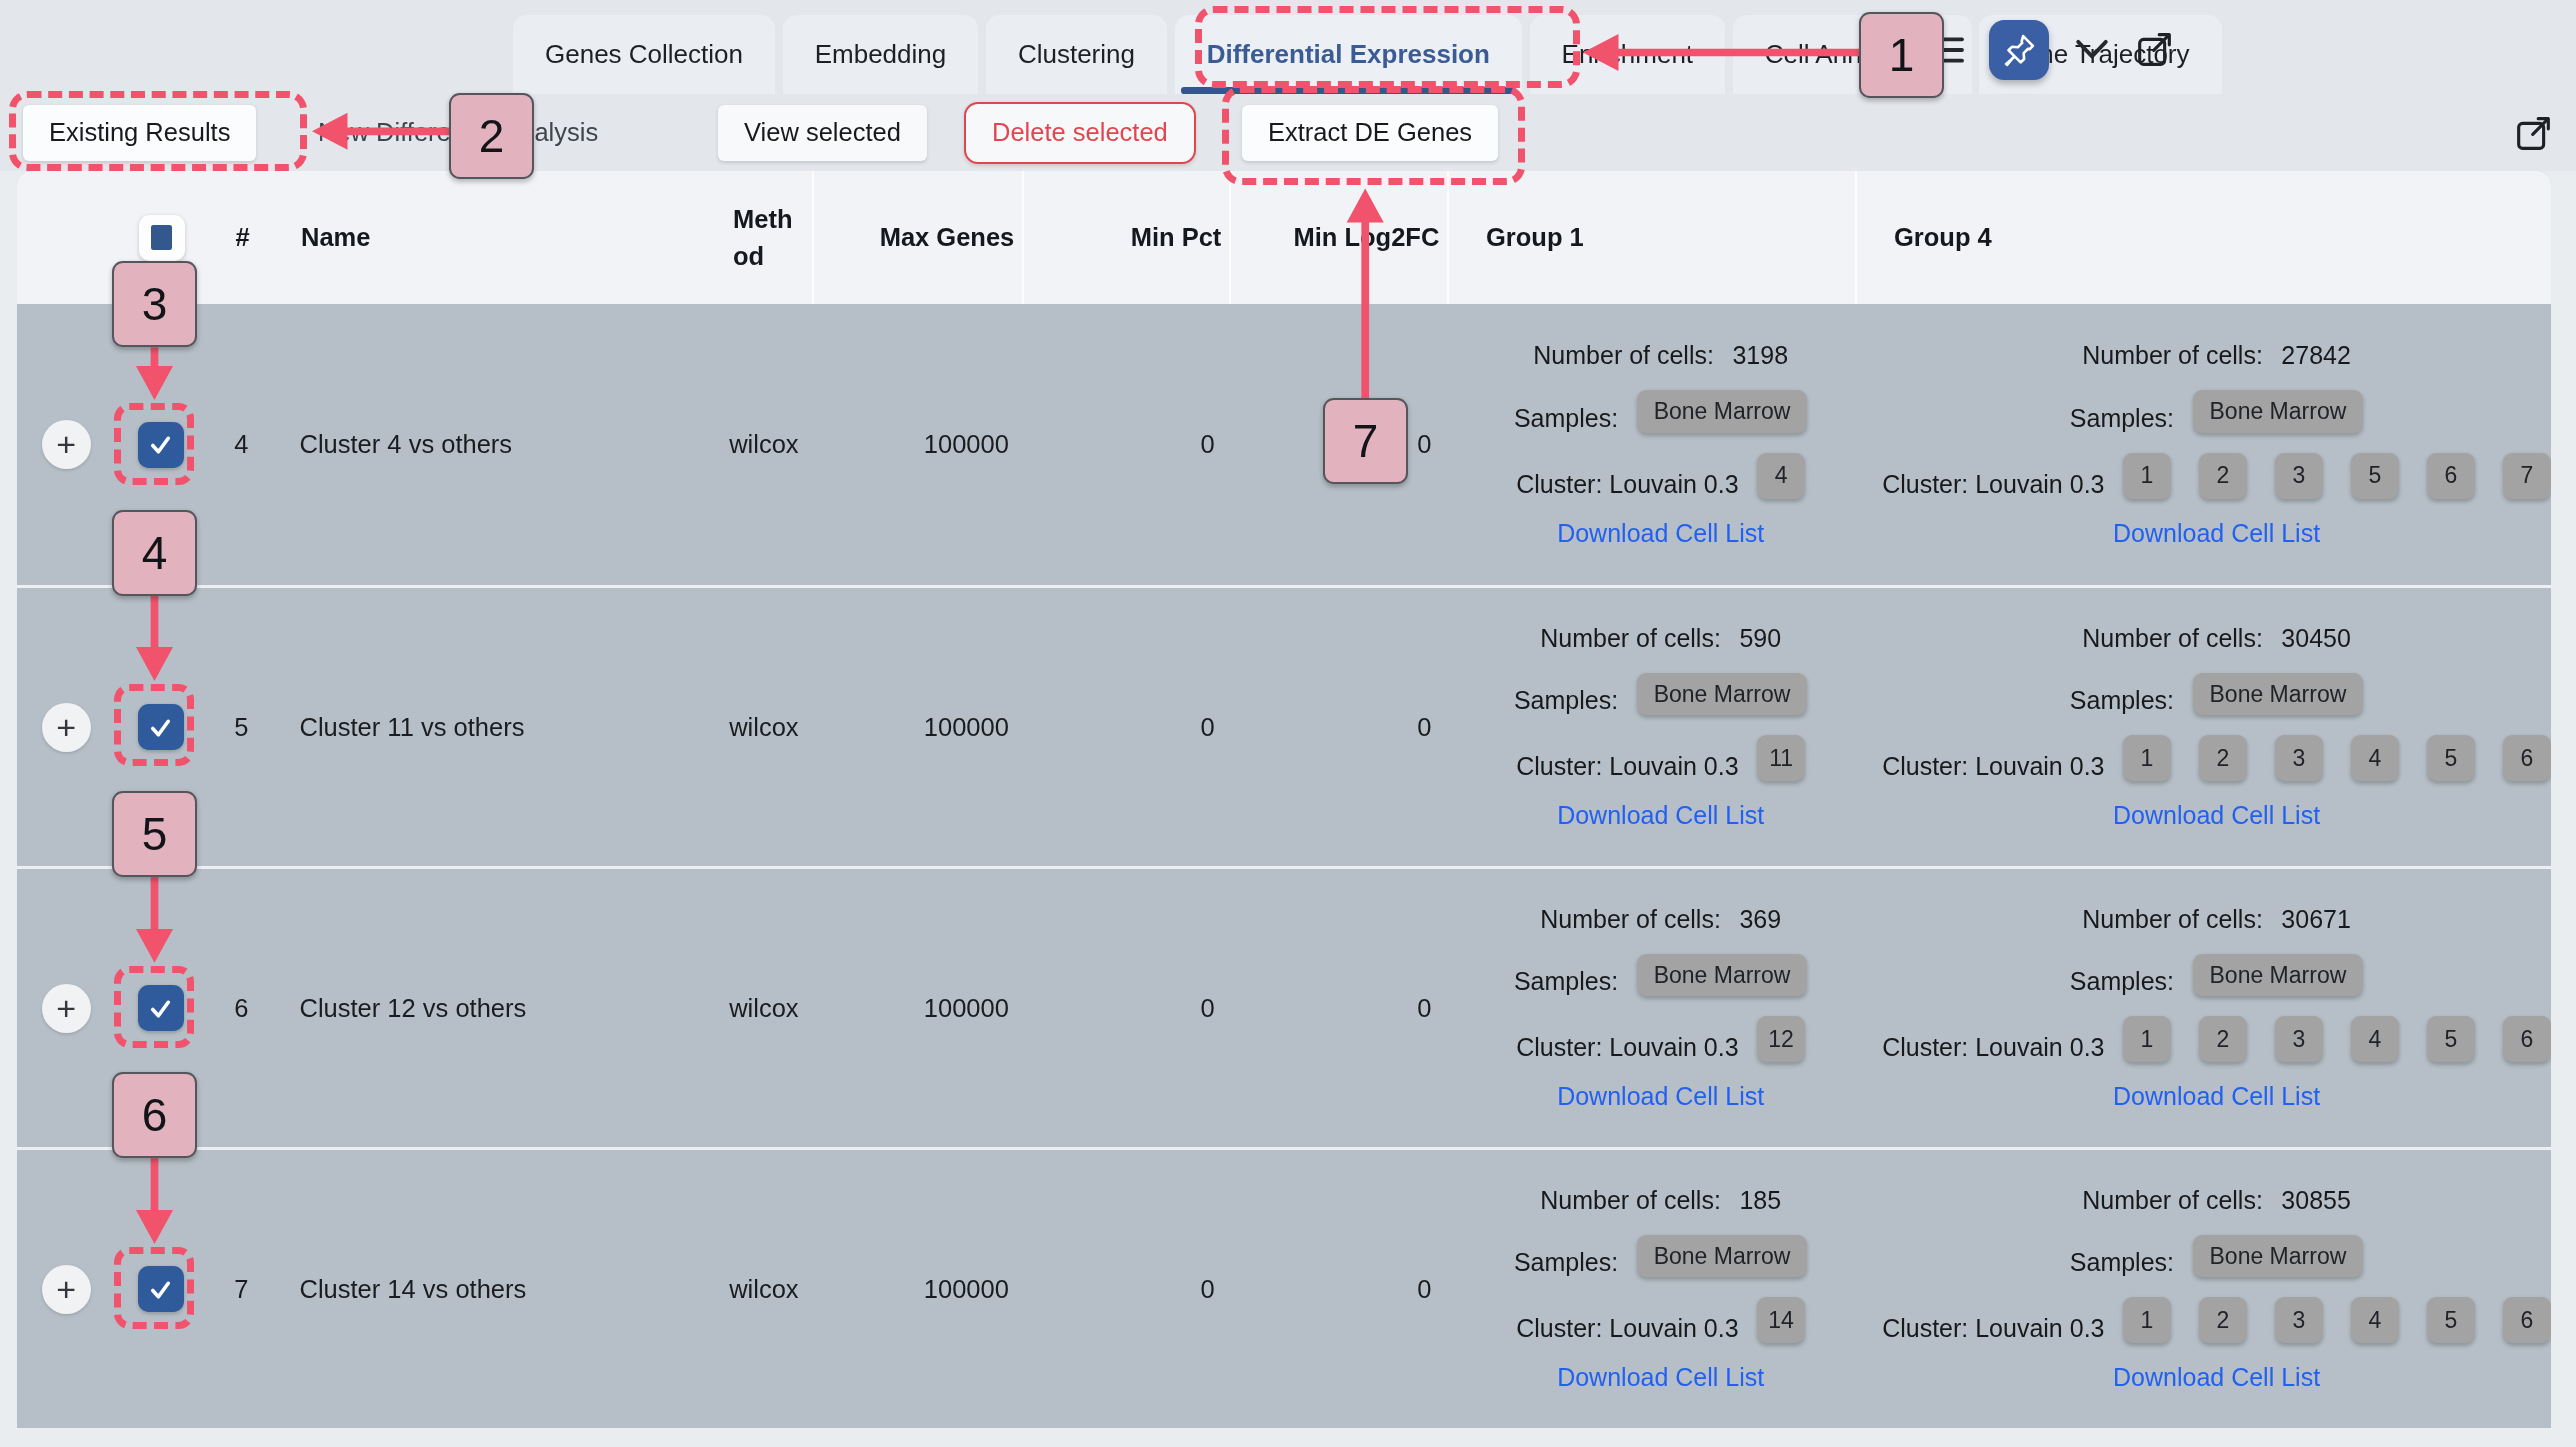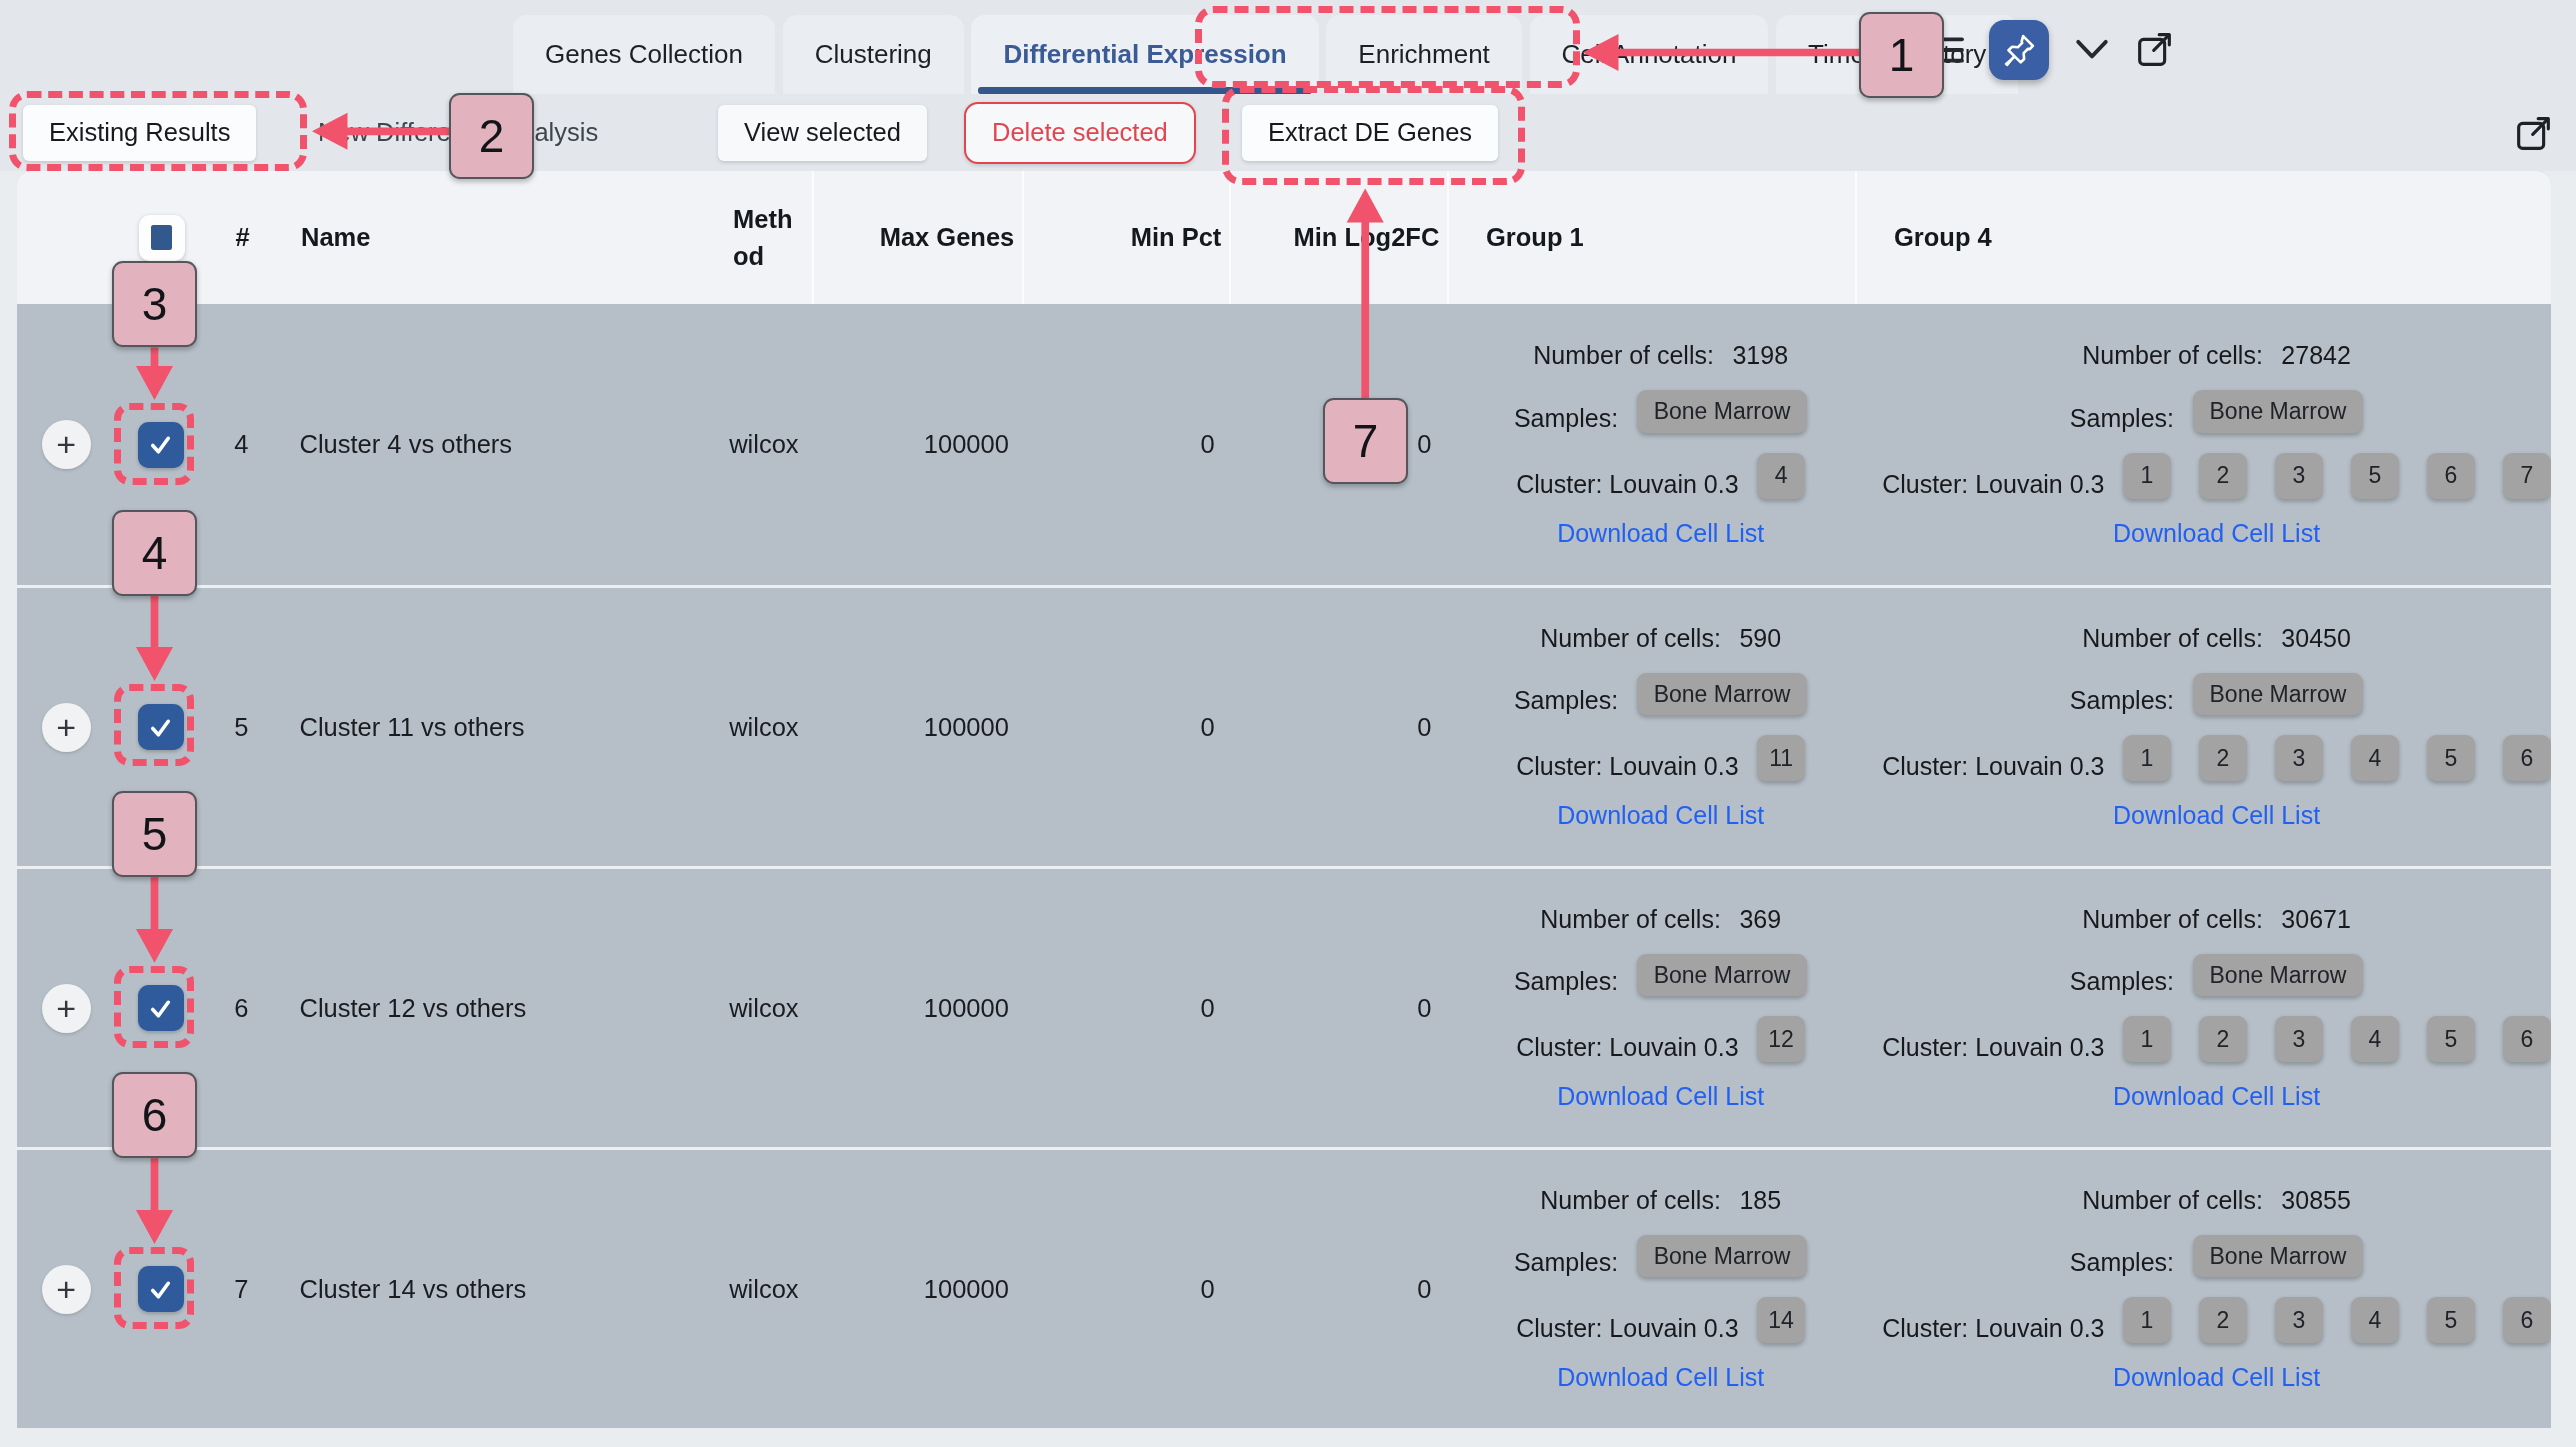--- a/index.html
+++ b/index.html
@@ -97,20 +97,21 @@
   .badge6 { left:112px;  top:1072px; }
   .badge7 { left:1323px; top:398px; }
   svg.arrows { position:absolute; left:0; top:0; width:2576px; height:1447px; z-index:52; pointer-events:none; }
 </style>
 </head>
 <body>
 
 <div class="tabbar">
   <div class="tabs">
     <div class="tab">Genes Collection</div>
+    <div class="tab">Embedding</div>
     <div class="tab">Clustering</div>
     <div class="tab active">Differential Expression</div>
     <div class="tab">Enrichment</div>
     <div class="tab">Cell Annotation</div>
     <div class="tab">Time Trajectory</div>
   </div>
   <div class="tabbar-icons">
     <span class="iconbtn">
       <svg width="36" height="32" viewBox="0 0 46 42">
           <g fill="#25282d" stroke="#25282d">

